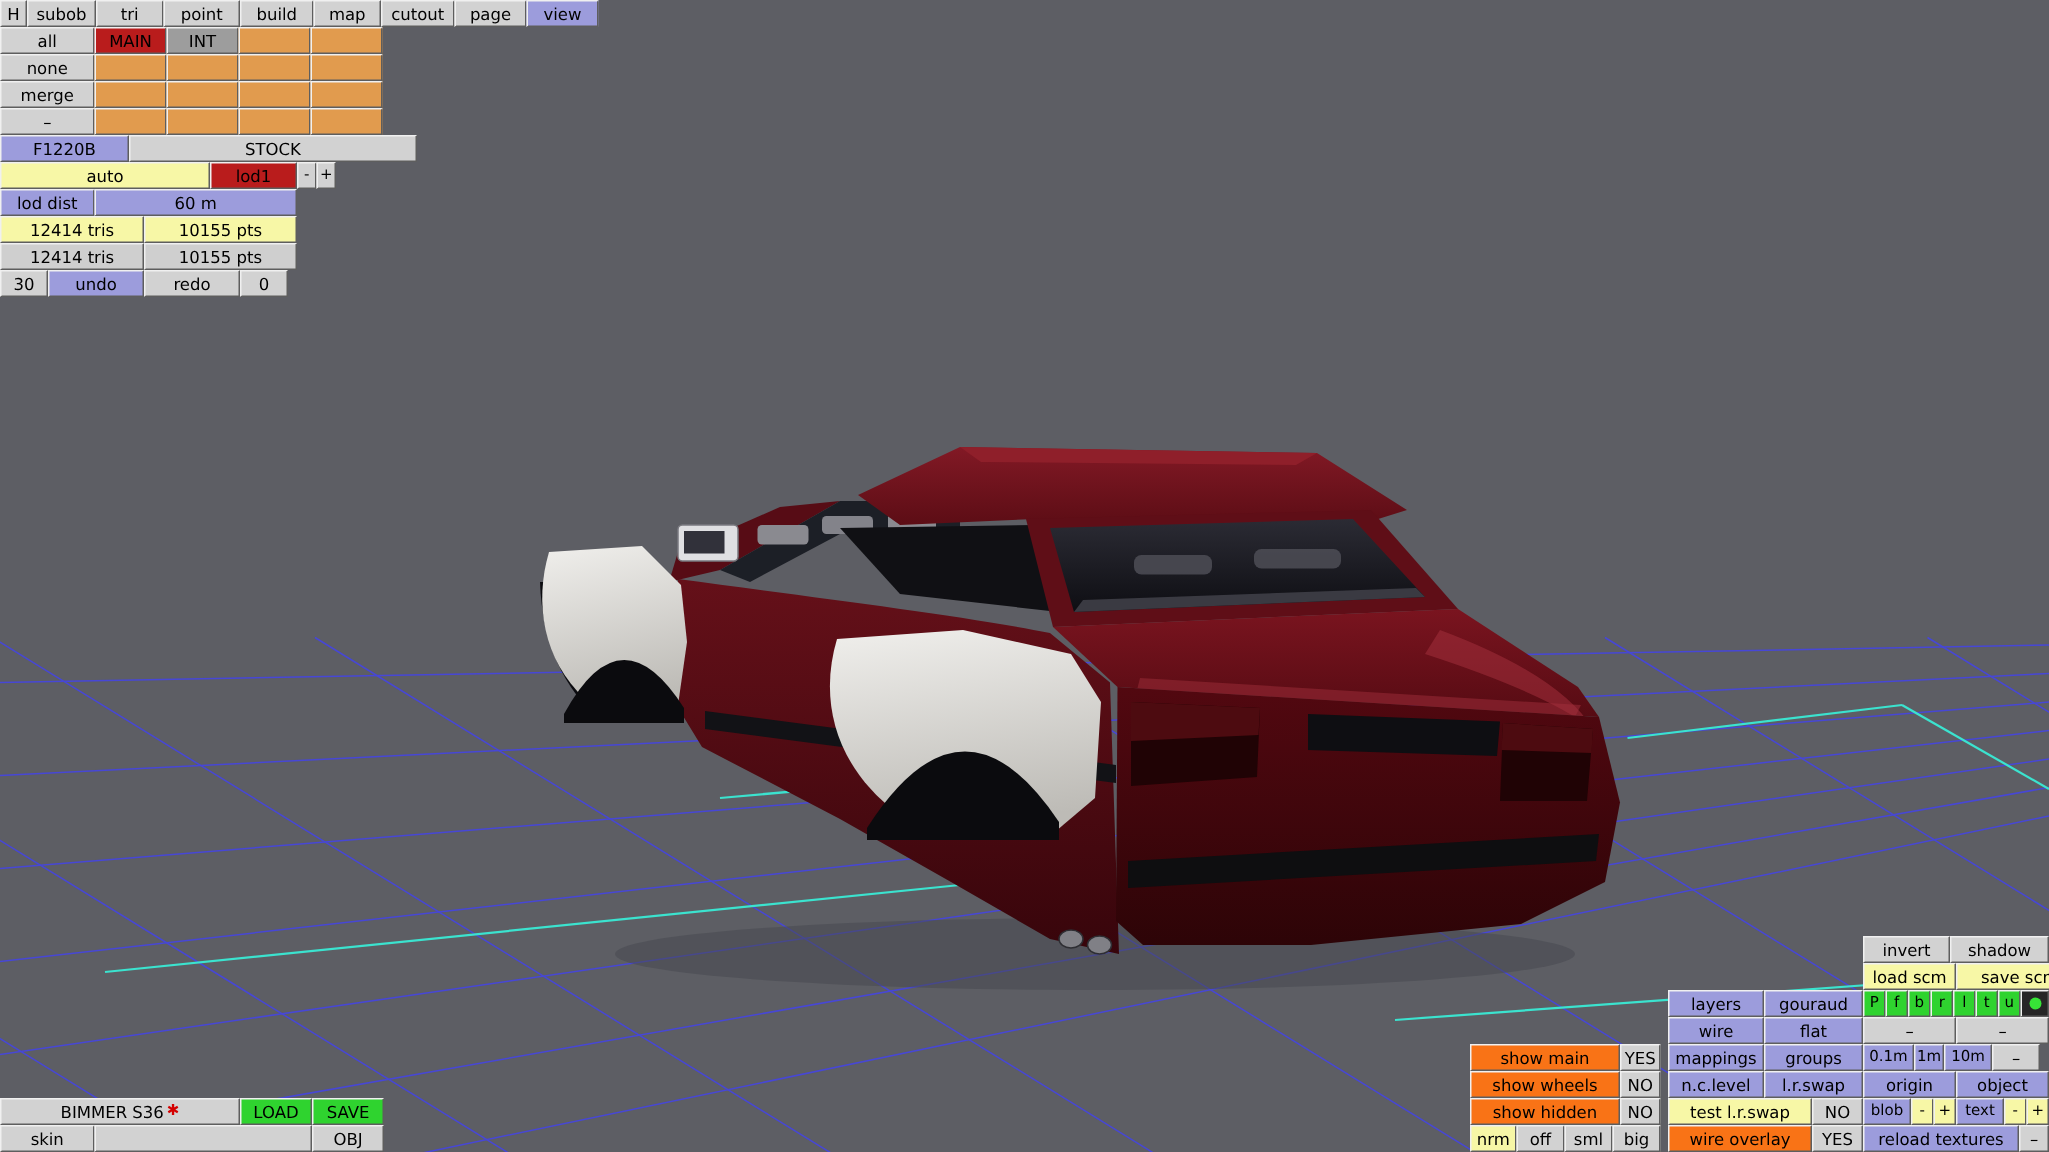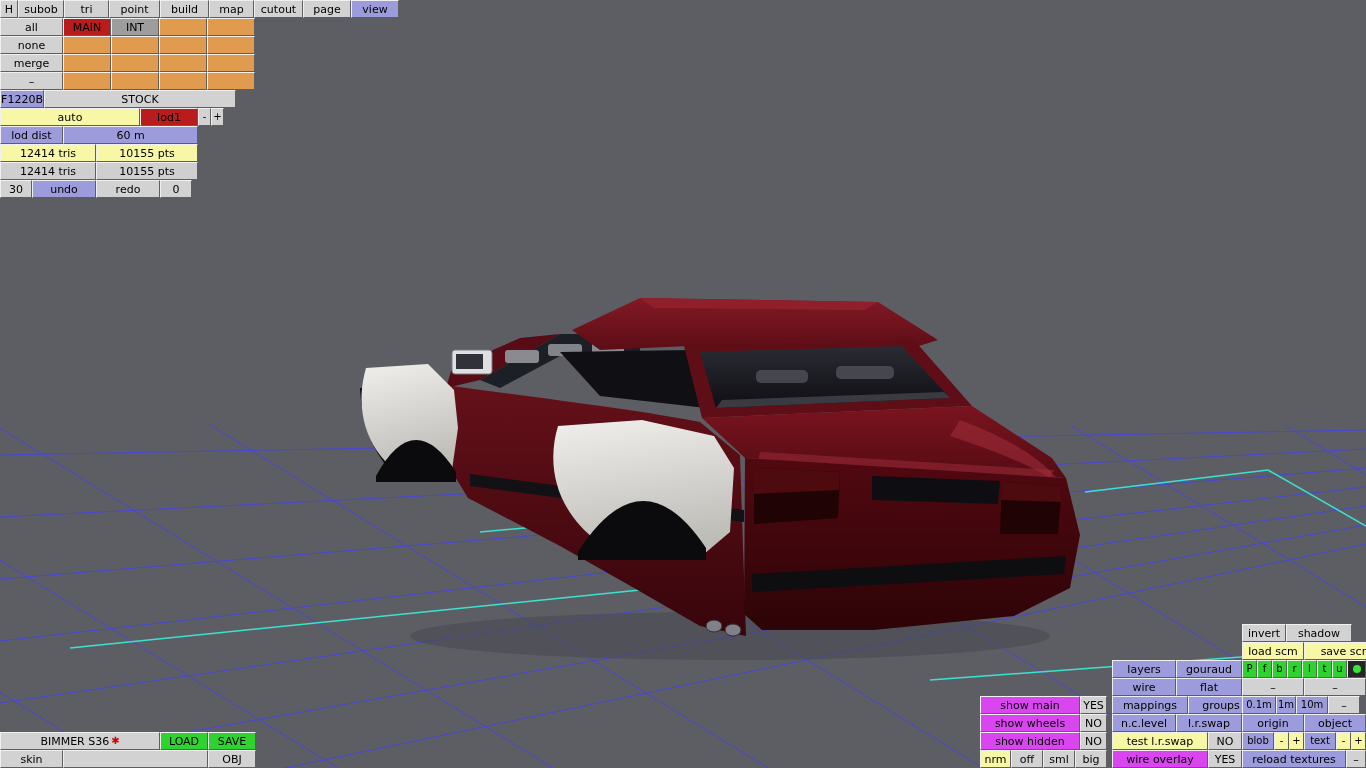--- a/index.html
+++ b/index.html
@@ -16,21 +16,21 @@
     border:1px solid; border-color:#f0f0f0 #5e5e5e #5e5e5e #f0f0f0;
     white-space:nowrap; overflow:hidden; cursor:default; flex:none;
   }
   .purple   { background:#9c9cdc; }
   .yellow   { background:#f7f7a6; }
   .orange   { background:#e19b4e; }
   .tan      { background:#b91c1c; }
   .dkgray   { background:#9d9d9d; }
   .ltgray   { background:#cfcfcf; }
   .green    { background:#2fd32f; }
-  .peach    { background:#d946ef; }
+  .peach    { background:#f97316; }
   .dotcell  { background:#262626; }
   .dot { width:8px; height:8px; border-radius:50%; background:#37e437; }
   .marker { color:#d40000; font-weight:bold; margin-left:2px; font-size:10px; }
   .sm { font-size:10px; }
 </style>
 </head>
 <body>
 
 <div id="viewport">
 <svg width="1366" height="768" viewBox="0 0 1366 768">
@@ -180,21 +180,21 @@
 </div>
 <div class="row" style="left:0;top:72px">
   <div class="btn" style="width:63px">–</div>
   <div class="btn orange" style="width:48px"></div>
   <div class="btn orange" style="width:48px"></div>
   <div class="btn orange" style="width:48px"></div>
   <div class="btn orange" style="width:48px"></div>
 </div>
 
 <div class="row" style="left:0;top:90px">
-  <div class="btn purple" style="width:44px">F1220B</div>
+  <div class="btn purple" style="width:86px">F1220B</div>
   <div class="btn" style="width:192px">STOCK</div>
 </div>
 <div class="row" style="left:0;top:108px">
   <div class="btn yellow" style="width:140px">auto</div>
   <div class="btn tan" style="width:58px">lod1</div>
   <div class="btn sm" style="width:13px">-</div>
   <div class="btn sm" style="width:13px">+</div>
 </div>
 <div class="row" style="left:0;top:126px">
   <div class="btn purple" style="width:63px">lod dist</div>
@@ -223,21 +223,21 @@
   <div class="btn green" style="width:48px">LOAD</div>
   <div class="btn green" style="width:48px">SAVE</div>
 </div>
 <div class="row" style="left:0;top:750px">
   <div class="btn" style="width:63px">skin</div>
   <div class="btn" style="width:145px"></div>
   <div class="btn" style="width:48px">OBJ</div>
 </div>
 
 <div class="row" style="left:1242px;top:624px">
-  <div class="btn" style="width:44px">invert</div>
+  <div class="btn" style="width:58px">invert</div>
   <div class="btn" style="width:66px">shadow</div>
 </div>
 <div class="row" style="left:1242px;top:642px">
   <div class="btn yellow" style="width:62px">load scm</div>
   <div class="btn yellow" style="width:85px">save scm</div>
 </div>
 <div class="row" style="left:1112px;top:660px">
   <div class="btn purple" style="width:64px">layers</div>
   <div class="btn purple" style="width:66px">gouraud</div>
 </div>
@@ -259,21 +259,21 @@
 </div>
 <div class="row" style="left:1242px;top:678px">
   <div class="btn" style="width:62px">–</div>
   <div class="btn" style="width:62px">–</div>
 </div>
 <div class="row" style="left:980px;top:696px">
   <div class="btn peach" style="width:100px">show main</div>
   <div class="btn" style="width:27px">YES</div>
 </div>
 <div class="row" style="left:1112px;top:696px">
-  <div class="btn purple" style="width:76px">mappings</div>
+  <div class="btn purple" style="width:64px">mappings</div>
   <div class="btn purple" style="width:66px">groups</div>
 </div>
 <div class="row" style="left:1242px;top:696px">
   <div class="btn purple sm" style="width:34px">0.1m</div>
   <div class="btn purple sm" style="width:20px">1m</div>
   <div class="btn purple sm" style="width:32px">10m</div>
   <div class="btn" style="width:32px">–</div>
 </div>
 <div class="row" style="left:980px;top:714px">
   <div class="btn peach" style="width:100px">show wheels</div>

